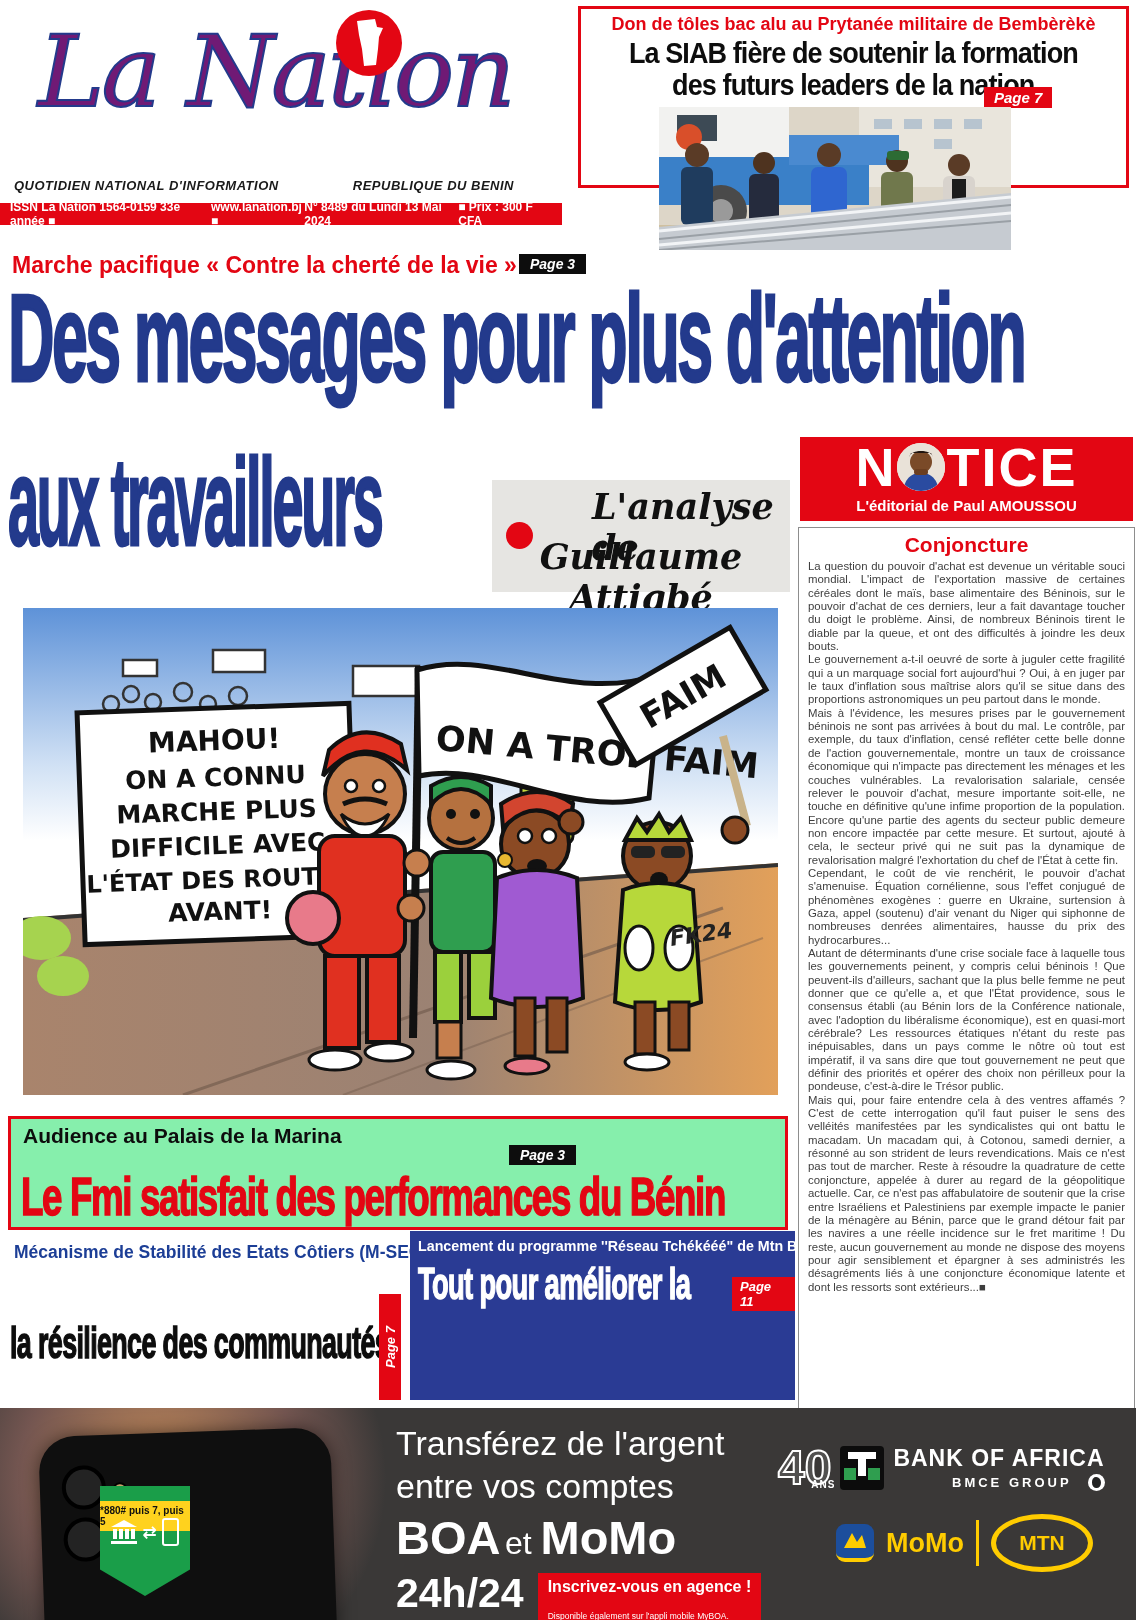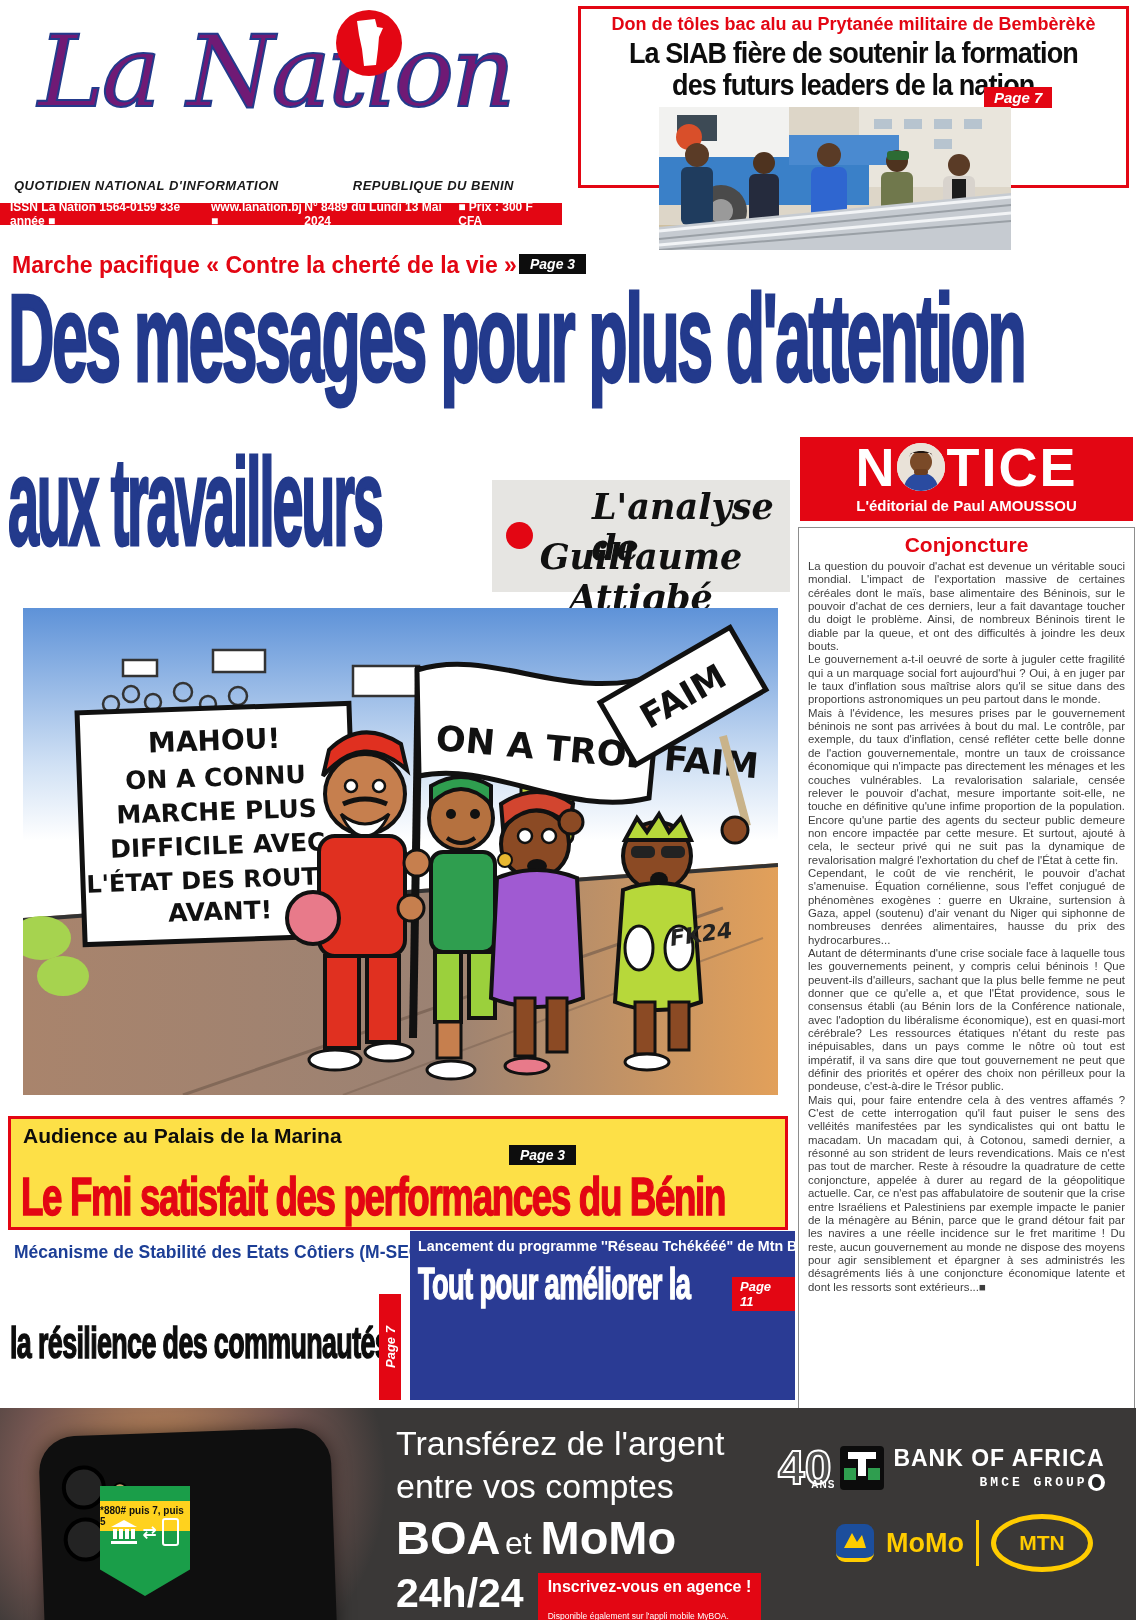--- a/index.html
+++ b/index.html
@@ -50,21 +50,21 @@
   .notice-brand{left:0;top:2px;width:100%;display:flex;align-items:center;justify-content:center;
                 font-size:54px;font-weight:bold;letter-spacing:2px;line-height:56px;}
   .notice-photo{width:48px;height:48px;border-radius:50%;background:#fff;overflow:hidden;margin:0 1px;}
   .notice-byline{left:0;top:60px;width:100%;text-align:center;font-size:15px;font-weight:bold;}
   .edit-box{left:798px;top:527px;width:337px;height:1022px;border:1.5px solid #8d8d8d;background:#fff;
             box-sizing:border-box;padding:5px 9px;overflow:hidden;}
   .edit-title{text-align:center;color:#e30613;font-size:21px;font-weight:bold;margin:0 0 3px 0;}
   .edit-body p{margin:0;font-size:11.4px;line-height:1.17;text-align:justify;color:#3e3e3e;}
 
   
-  .fmi-box{left:8px;top:1116px;width:780px;height:114px;border:3px solid #e30613;background:#fde047;box-sizing:border-box;text-align:center;}
+  .fmi-box{left:8px;top:1116px;width:780px;height:114px;border:3px solid #e30613;background:#86efac;box-sizing:border-box;text-align:center;}
   .fmi-kicker{left:12px;top:5px;font-size:21px;font-weight:bold;color:#0d0d0d;}
   .fmi-page3{left:498px;top:26px;}
   .fmi-hl{left:10px;top:46px;color:#e30613;font-weight:bold;font-size:54px;letter-spacing:-2px;
           -webkit-text-stroke:1.5px #e30613;}
 
   
   .msec-kicker{left:14px;top:1242px;font-size:17.5px;font-weight:bold;color:#1c3e96;}
   .black-hl{color:#0d0d0d;font-weight:bold;font-size:44px;letter-spacing:-1px;-webkit-text-stroke:1.5px #0d0d0d;}
   .msec-l1{left:10px;top:1262px;}
   .msec-l2{left:10px;top:1318px;}
@@ -105,22 +105,22 @@
   .cta-box{background:#e30613;margin-left:14px;padding:5px 10px 4px 10px;}
   .cta-1{font-size:16px;font-weight:bold;line-height:1.1;}
   .cta-2{font-size:8.5px;margin-top:16px;}
   .brand-right{left:778px;top:36px;}
   .boa-row{display:flex;align-items:center;gap:9px;}
   .forty{position:relative;font-size:48px;font-weight:bold;color:rgba(255,255,255,.12);
          -webkit-text-stroke:2px #fff;line-height:1;}
   .forty-ans{position:absolute;right:-4px;bottom:2px;font-size:10px;font-weight:bold;color:#fff;
              -webkit-text-stroke:0;letter-spacing:1px;}
   .boa-name{font-size:23px;font-weight:bold;letter-spacing:1px;}
-  .bmce-row{display:flex;align-items:center;justify-content:flex-end;gap:0;margin-top:2px;
-            font-size:13px;font-weight:bold;letter-spacing:3px;font-family:Liberation Mono, monospace;}
+  .bmce-row{display:flex;align-items:center;justify-content:flex-end;gap:16px;margin-top:2px;
+            font-size:13px;font-weight:bold;letter-spacing:3px;}
   .globe{width:17px;height:17px;border-radius:50%;background:#fff;position:relative;}
   .globe::after{content:"";position:absolute;left:4px;top:3px;width:9px;height:11px;border-radius:45% 55% 50% 50%;background:#222;}
   .momo-row{display:flex;align-items:center;gap:12px;margin-top:22px;margin-left:58px;}
   .momo-chip{width:38px;height:38px;border-radius:9px;background:#1c4e9c;display:flex;align-items:center;
              justify-content:center;border-bottom:4px solid #ffcc00;box-sizing:border-box;}
   .momo-txt{font-size:27px;font-weight:bold;color:#ffcc00;}
   .ymbar{width:3px;height:46px;background:#ffcc00;}
   .mtn-oval{width:92px;height:48px;border:5px solid #ffcc00;border-radius:50%;display:flex;
             align-items:center;justify-content:center;font-size:21px;font-weight:bold;color:#ffcc00;}
 </style>

